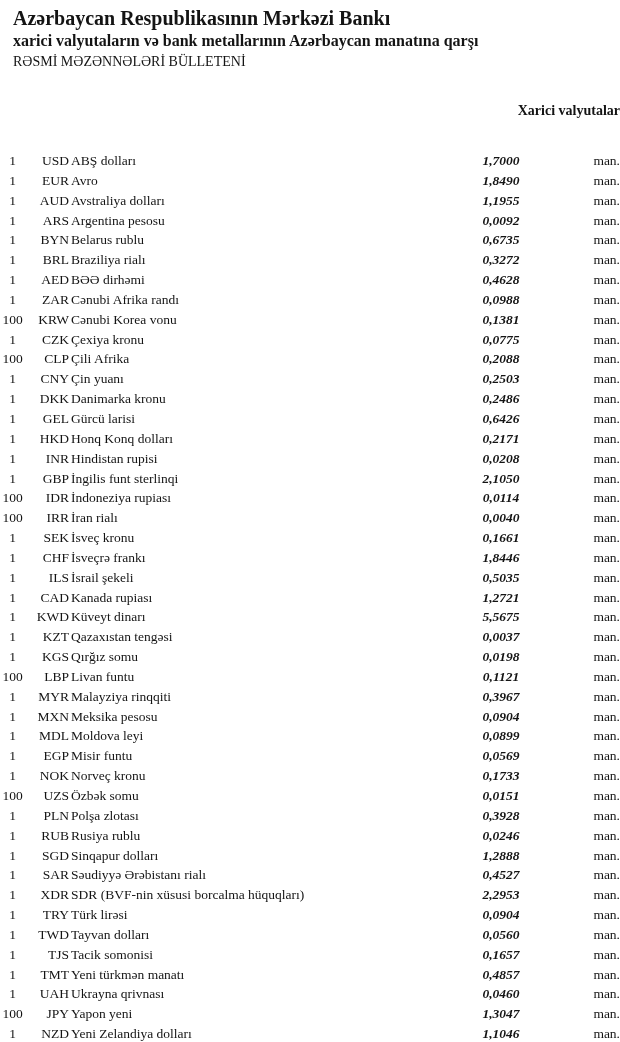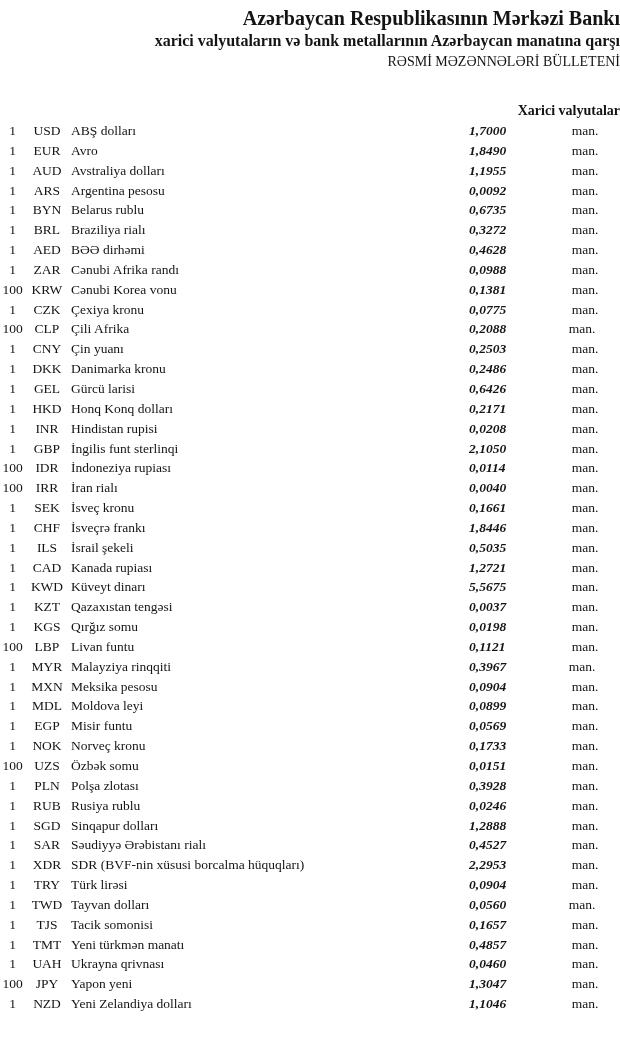--- a/index.html
+++ b/index.html
@@ -9,21 +9,21 @@
   }
   .page {
     position: relative;
     width: 620px;
     height: 1042px;
     background: #ffffff;
     color: #141414;
     font-family: "Liberation Serif", serif;
     overflow: hidden;
   }
-  .header { text-align: right; }
+  .header { text-align: left; margin-left: 13px; }
   .bank-name {
     padding-top: 6px;
     font-size: 20px;
     line-height: 24px;
     font-weight: bold;
   }
   .date-line {
     font-size: 14px;
     line-height: 21px;
     font-weight: bold;
@@ -48,35 +48,36 @@
   .rates-table { width: 620px; }
   .row {
     display: flex;
     align-items: baseline;
     height: 19.85px;
     font-size: 13.5px;
     line-height: 19.85px;
     white-space: nowrap;
   }
   .qty   { width: 25px;  text-align: center; flex: none; }
-  .code  { width: 44px;  text-align: center; flex: none; }
+  .code  { width: 44px;  text-align: right; flex: none; }
   .name  { flex: 1; padding-left: 2px; overflow: hidden; }
   .rate  {
     width: 64px;
     flex: none;
-    text-align: left;
+    text-align: center;
     font-weight: bold;
     font-style: italic;
   }
   .unit  {
     width: 87px;
     flex: none;
     box-sizing: border-box;
     padding-left: 17px;
-    text-align: center;
+    text-align: right;
+    margin-top: 30px;
   }
   
   .row:nth-child(11) .unit,
   .row:nth-child(28) .unit,
   .row:nth-child(40) .unit { padding-left: 11px; }
 </style>
 </head>
 <body>
 
 <div class="page">

